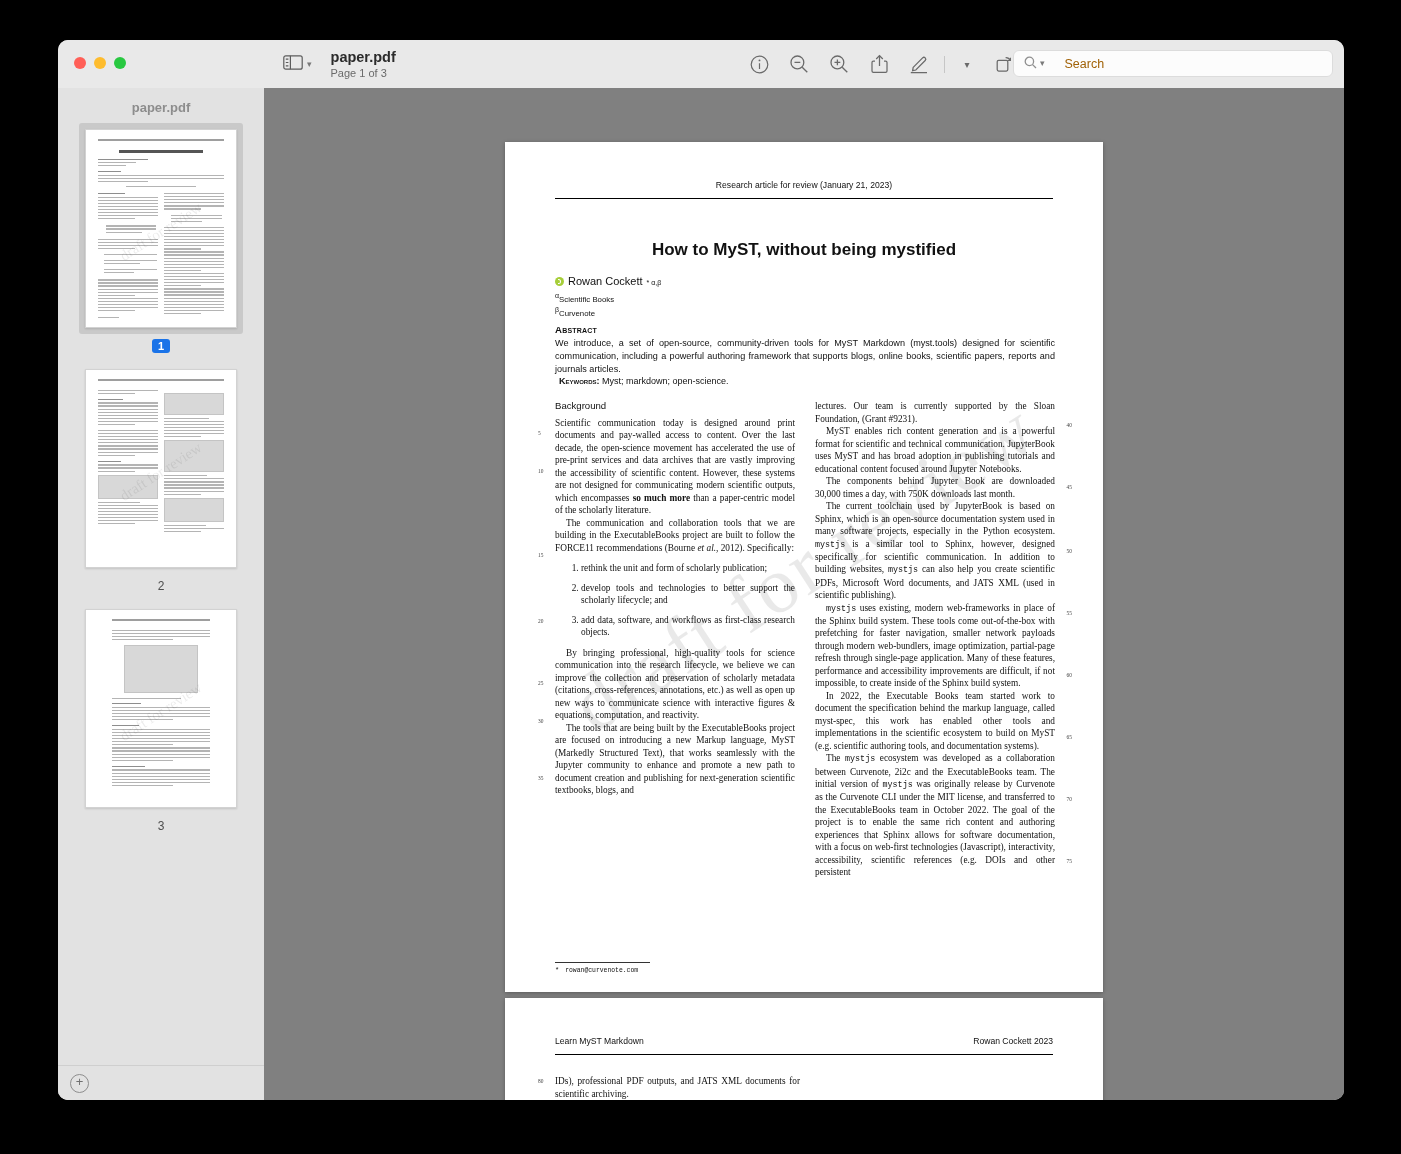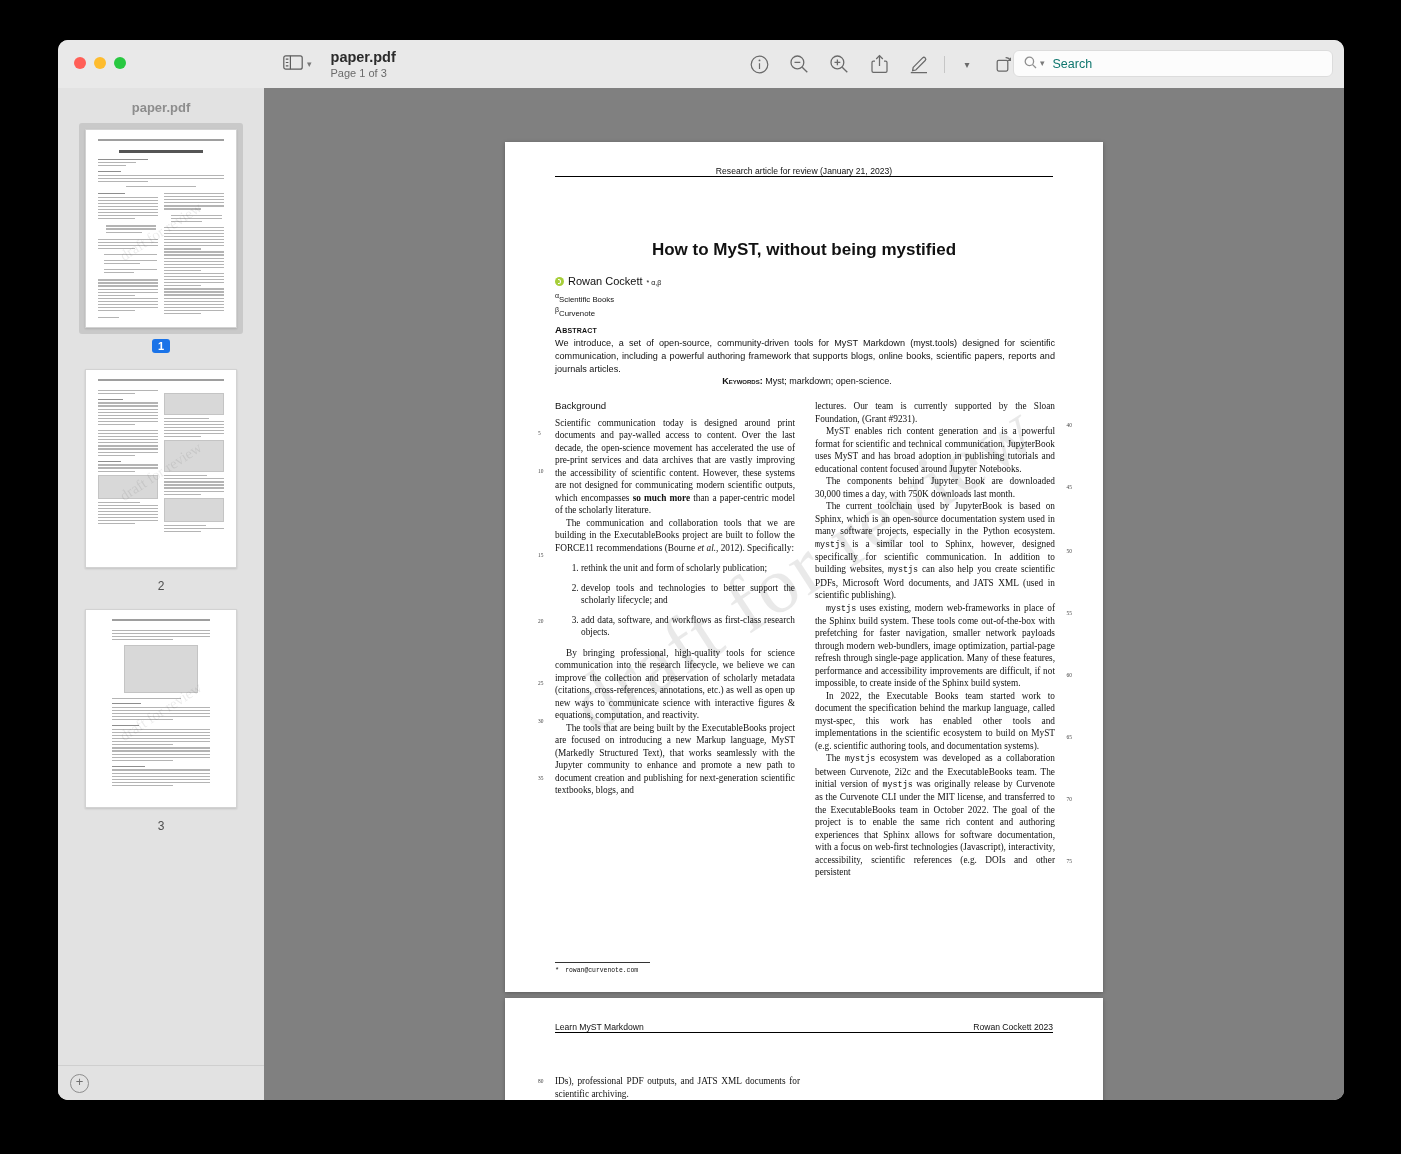--- a/index.html
+++ b/index.html
@@ -133,22 +133,22 @@
     border: 1px solid #dcdcdc;
     border-radius: 6px;
     display: flex;
     align-items: center;
     padding: 0 10px;
     box-sizing: border-box;
     gap: 3px;
   }
   .search-ph {
     font-size: 12.5px;
-    color: #0f766e;
-    margin-left: 5px;
+    color: #a16207;
+    margin-left: 17px;
   }
 
   
   .body-area {
     position: absolute;
     top: 48px;
     left: 0;
     right: 0;
     bottom: 0;
     display: flex;
@@ -263,23 +263,23 @@
     font-family: "Liberation Serif", serif;
     white-space: nowrap;
     pointer-events: none;
     letter-spacing: 2px;
   }
 
   .run-head {
     position: absolute;
     left: 50px;
     right: 50px;
-    top: 24px;
+    top: 38px;
     border-bottom: 1px solid #000;
-    padding-bottom: 0;
+    padding-bottom: 8px;
     text-align: center;
     font-size: 8.6px;
     color: #111;
   }
   .run-head.sides {
     display: flex;
     justify-content: space-between;
     text-align: left;
   }
 
@@ -355,21 +355,21 @@
     font-size: 9.1px;
     line-height: 1.42;
     color: #111;
     text-align: justify;
   }
   .keywords {
     position: absolute;
     left: 54px;
     right: 48px;
     top: 234px;
-    text-align: center;
+    text-align: left;
     font-size: 9px;
     color: #111;
   }
   .kw-label { font-variant: small-caps; font-weight: bold; }
 
   .cols {
     position: absolute;
     left: 50px;
     right: 48px;
     top: 258px;

